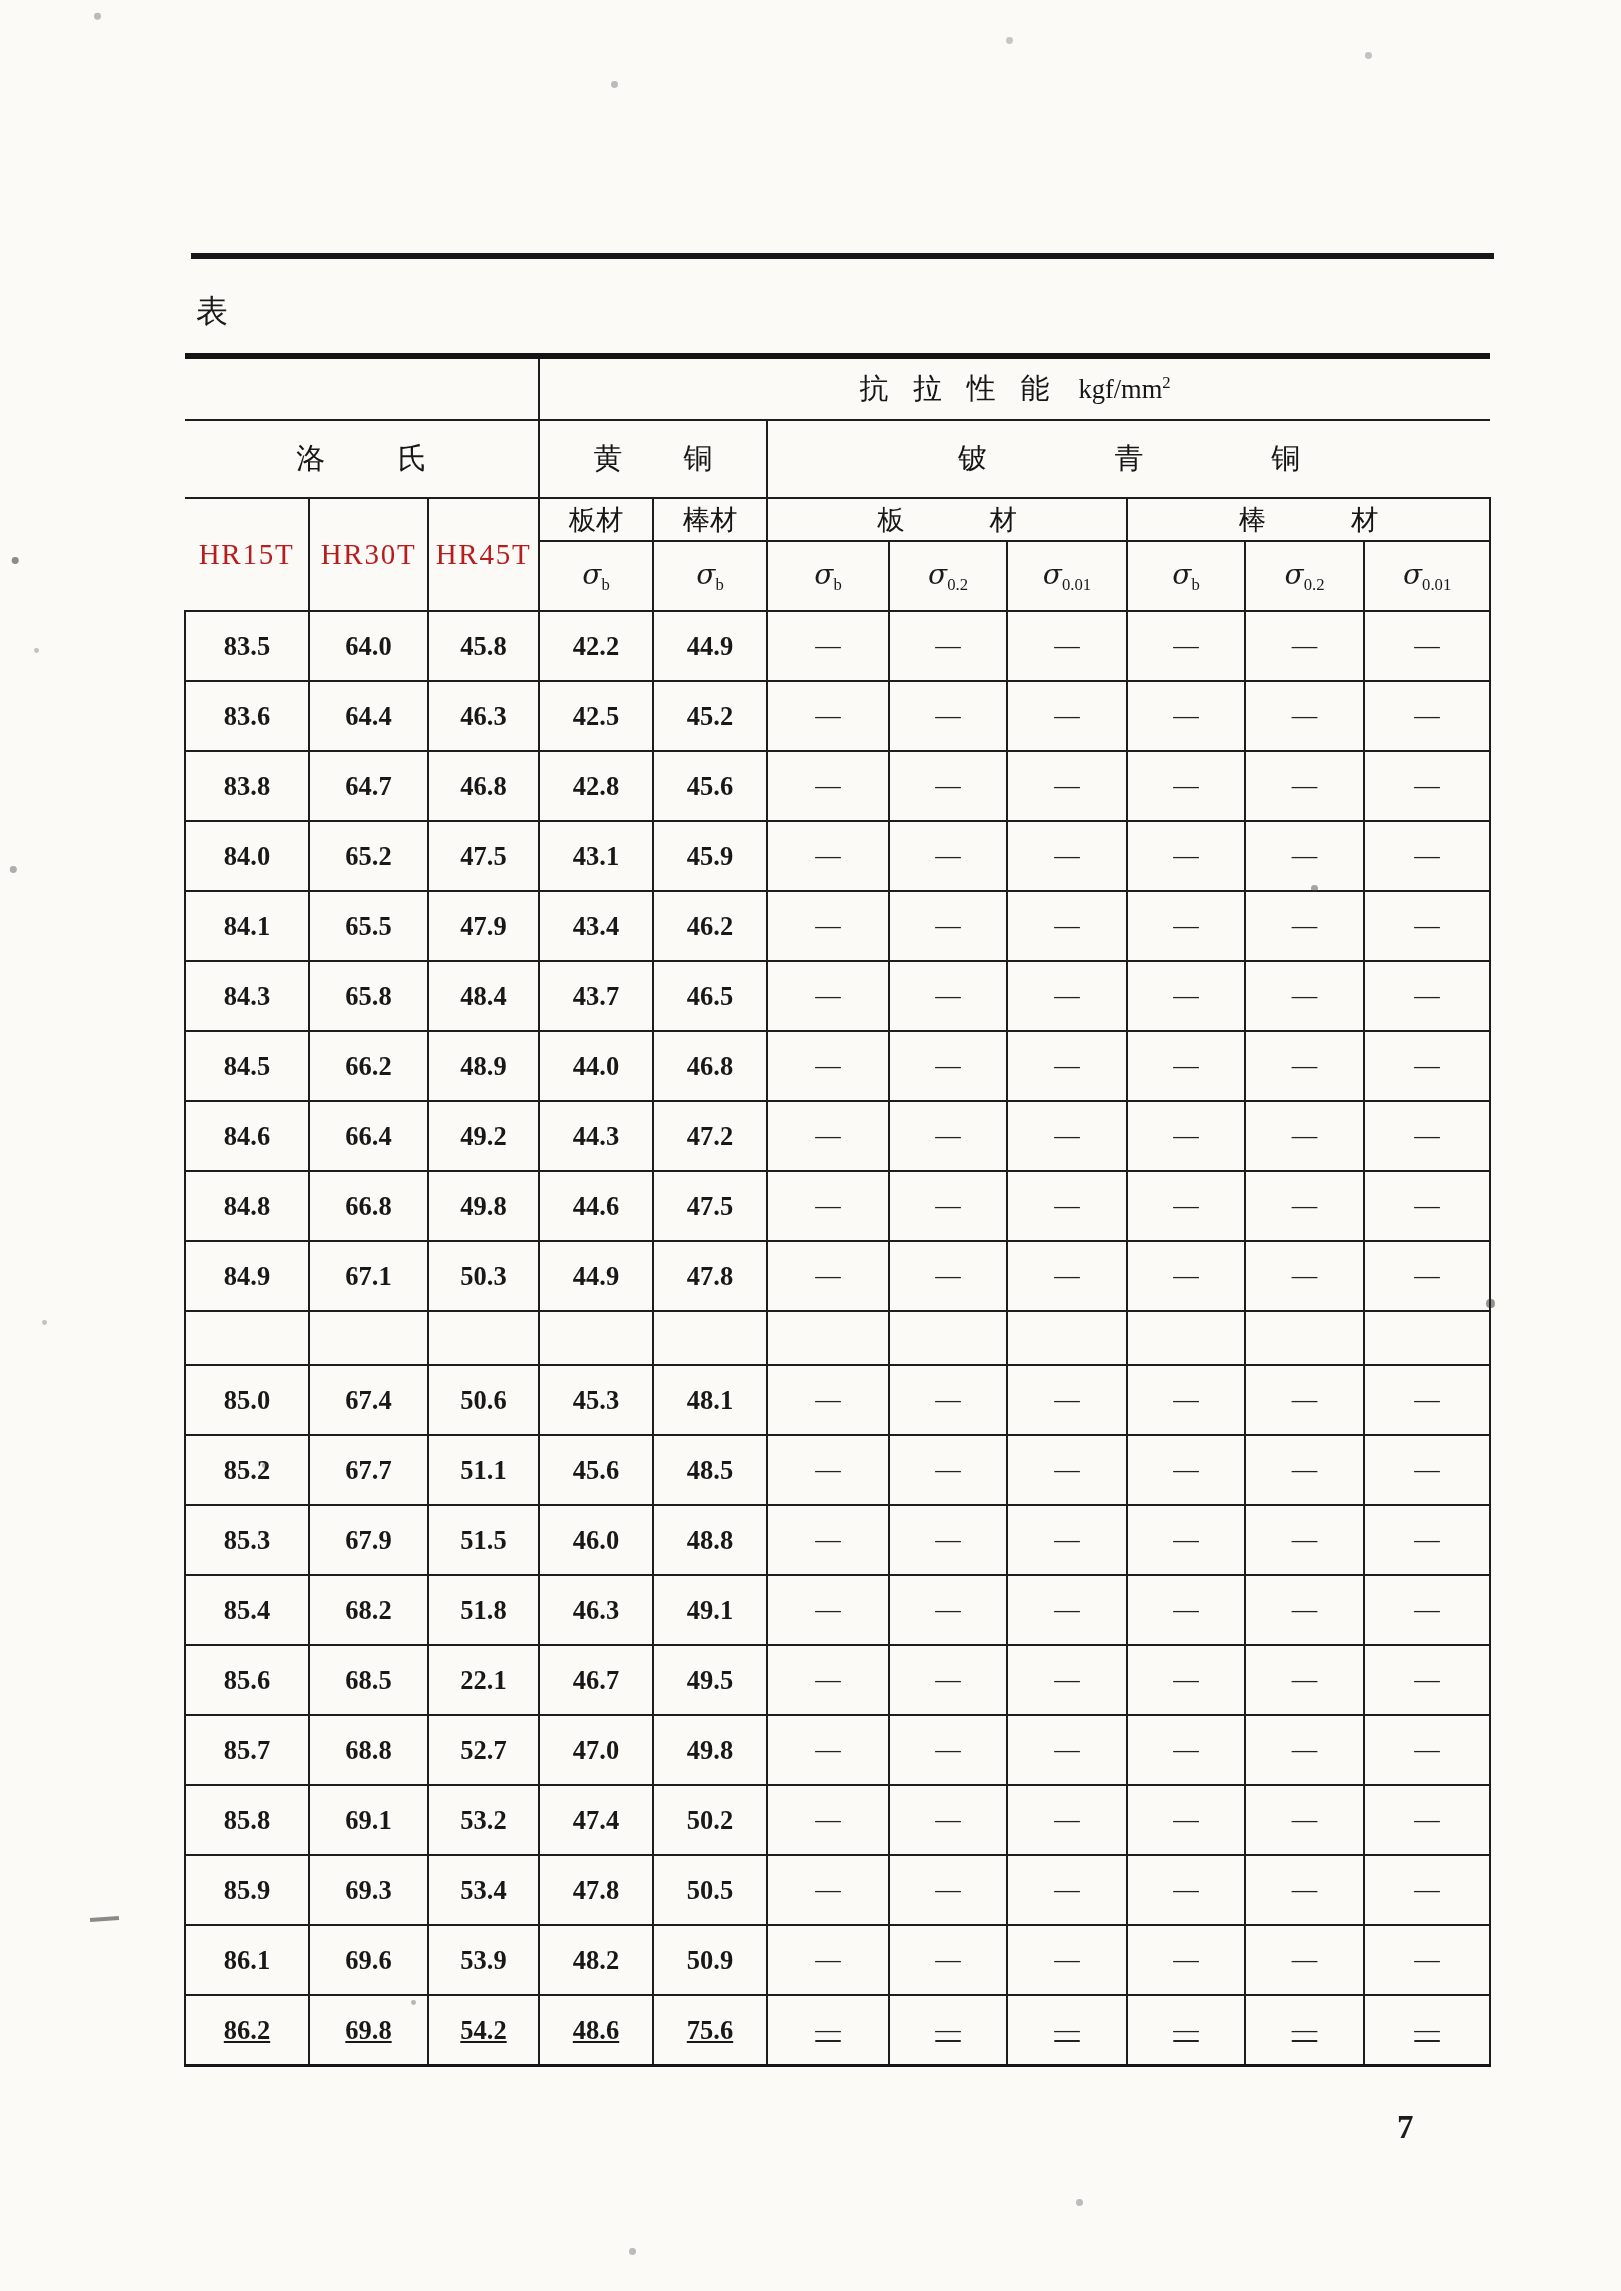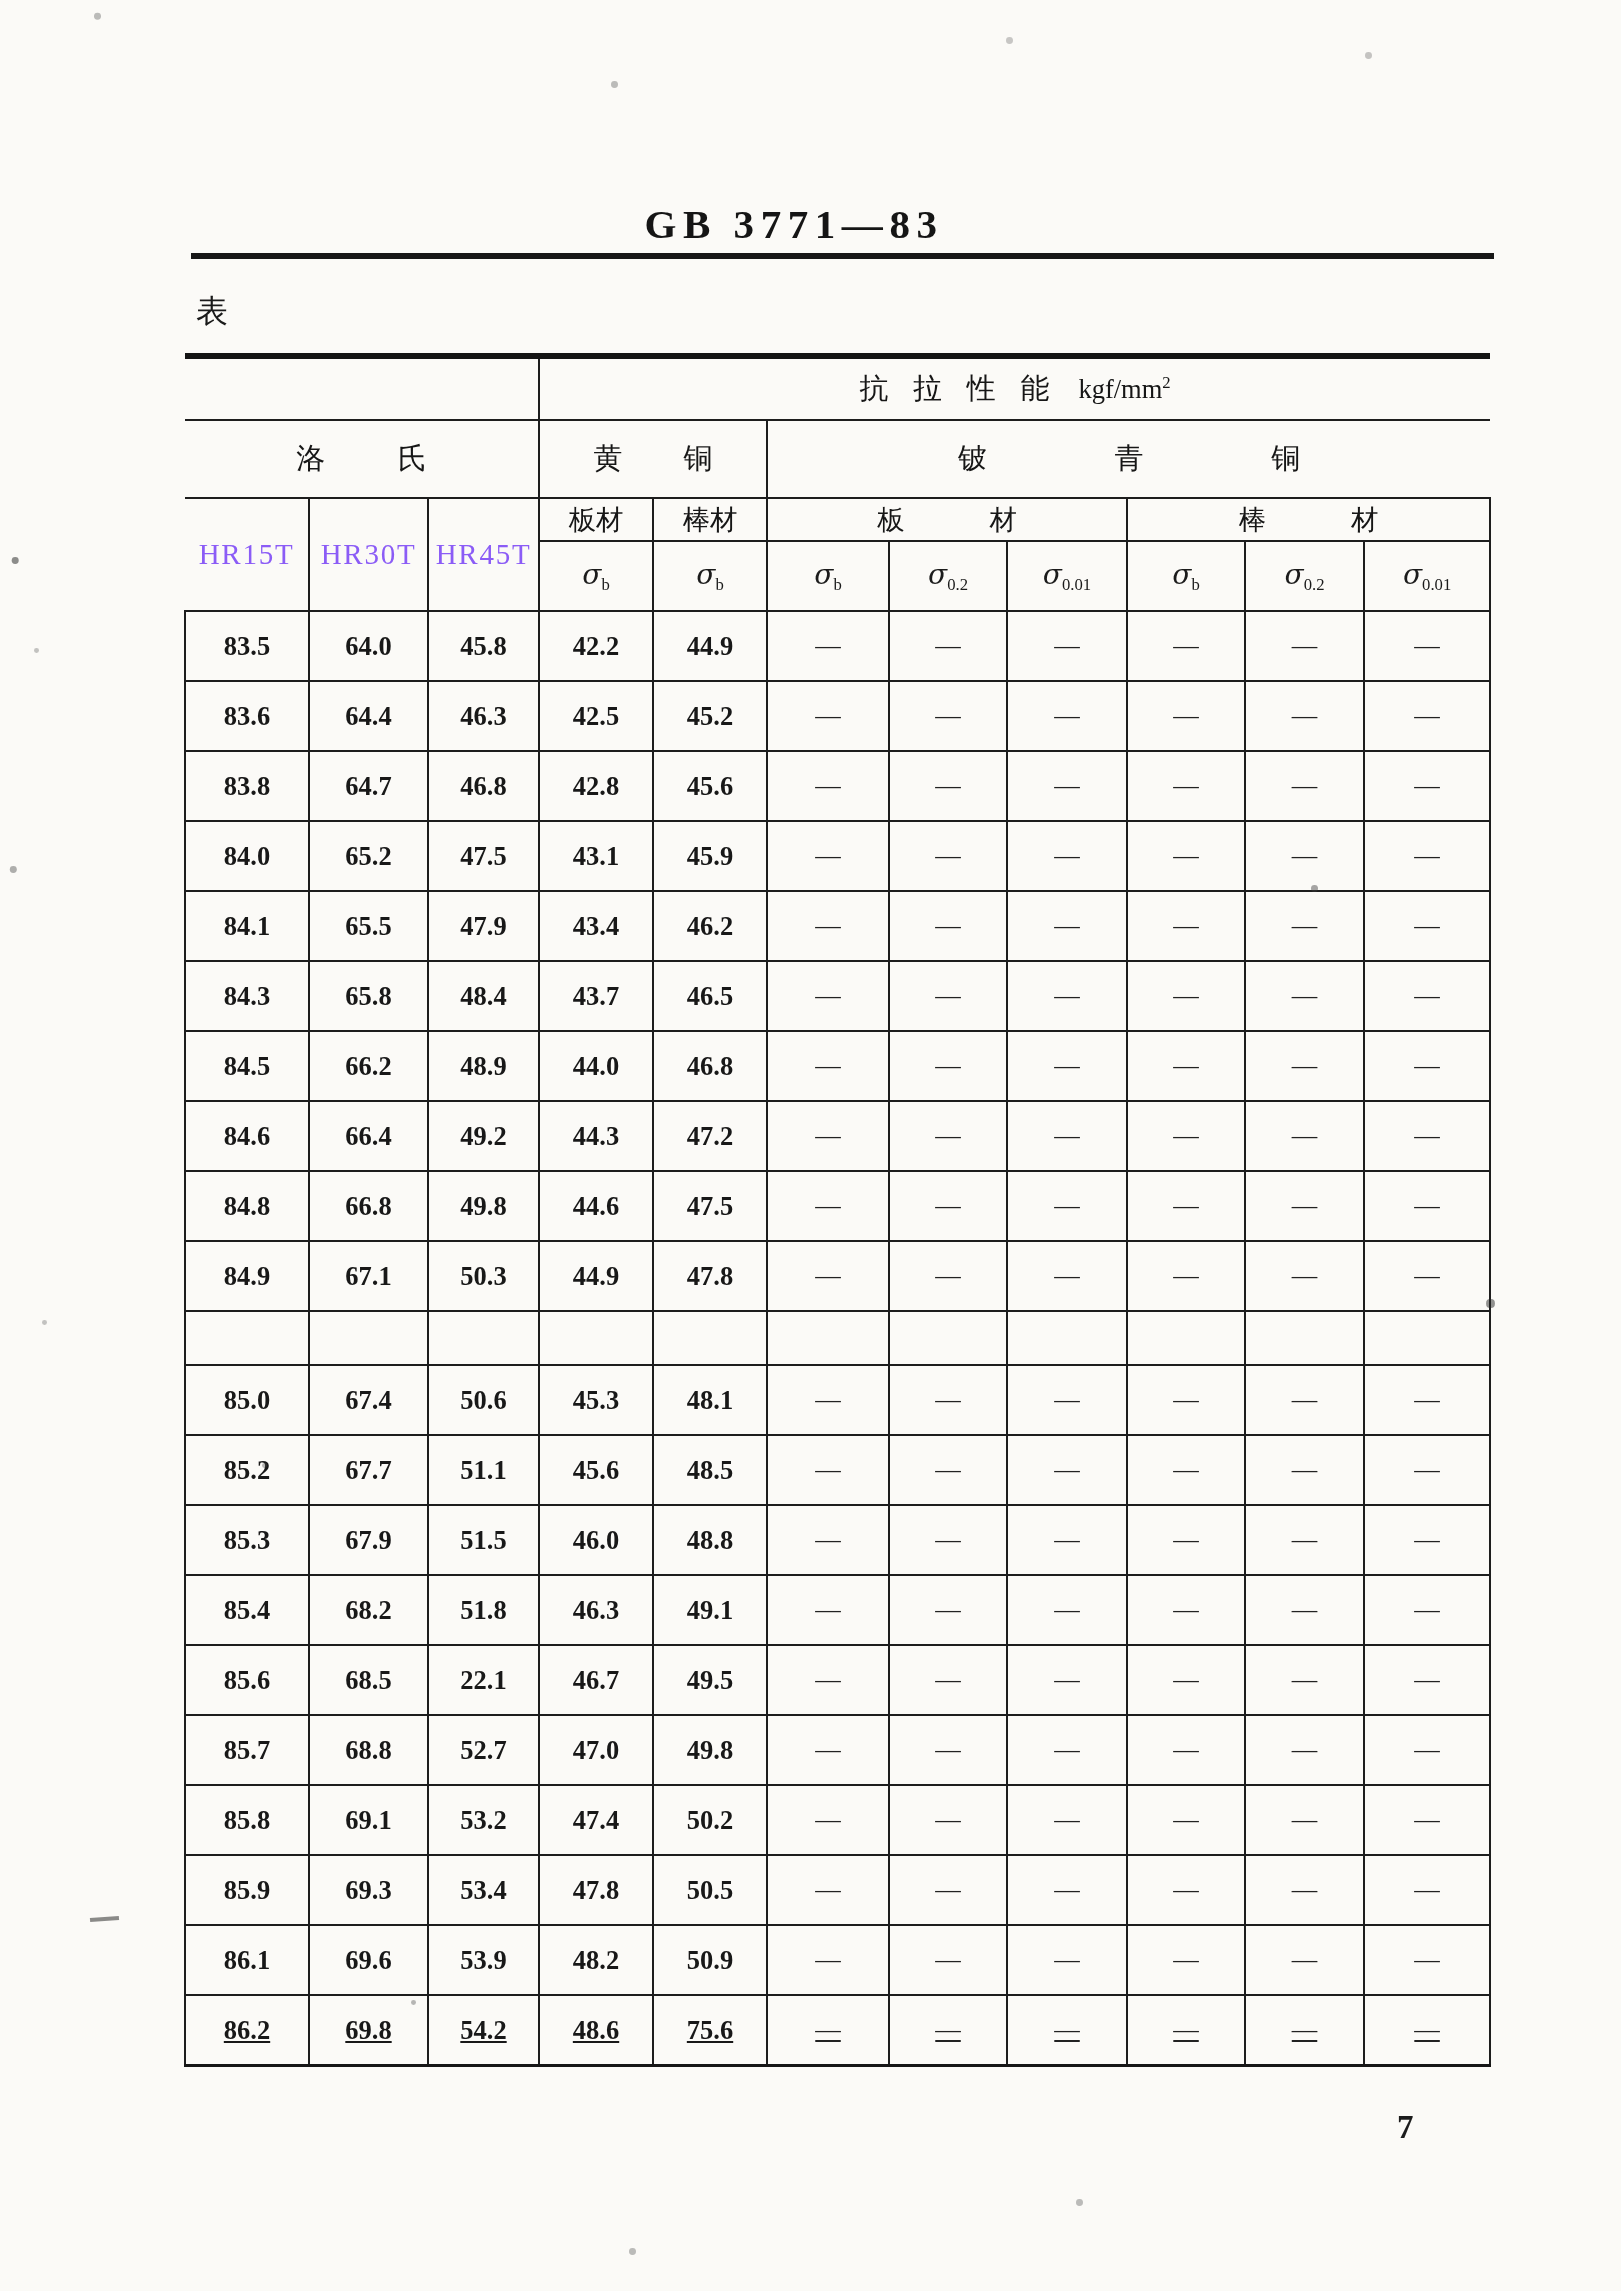--- a/index.html
+++ b/index.html
@@ -44,21 +44,21 @@
   tr.r3 td{height:41px;}
   tr.r4 td{height:68px;}
   td.no-l{border-left:none!important;}
   td.no-r{border-right:none!important;}
   tbody tr td{height:68px;font-size:26.5px;font-weight:bold;color:#181818;}
   tbody tr.gap td{height:52px;}
   tbody tr.last td{border-bottom:3.9px solid #161616;text-decoration:underline;}
   td.dash{font-weight:normal;font-size:25.5px;color:#222;}
   .cjk{font-size:29px;color:#161616;}
   .h3s{font-size:27.4px;color:#161616;border-radius:8px;}
-  .hr-scale{font-size:29px;letter-spacing:0.06em;color:#8b5cf6;}
+  .hr-scale{font-size:29px;letter-spacing:0.06em;color:#b91c1c;}
   
   .sp09{letter-spacing:.85em;margin-right:-.85em;}
   .sp22{letter-spacing:2.1em;margin-right:-2.1em;}
   .sp26{letter-spacing:2.5em;margin-right:-2.5em;}
   .sp45{letter-spacing:4.4em;margin-right:-4.4em;}
   .sp30{letter-spacing:3.1em;margin-right:-3.1em;}
   td.rockwell-cell{padding-right:88px;}
   .unit{margin-left:29px;font-size:26.5px;font-weight:normal;letter-spacing:0;}
   .unit sup{font-size:16.7px;}
   .sg{font-size:28px;font-style:italic;font-family:"DejaVu Serif","Liberation Serif",serif;font-weight:normal;}
@@ -90,21 +90,20 @@
   .artifact-dash{
     position:absolute;left:90px;top:1917px;width:29px;height:3.9px;
     background:rgba(45,45,45,.55);transform:rotate(-4deg);
   }
 </style>
 </head>
 <body>
 
 <div class="page">
 
-  <div class="doc-title">GB 3771—83</div>
   <div class="title-rule"></div>
   <div class="table-label">表</div>
 
   <table class="htable">
     <colgroup>
       <col style="width:124px">
         <col style="width:119px">
         <col style="width:111px">
       <col style="width:114px">
         <col style="width:114px">

